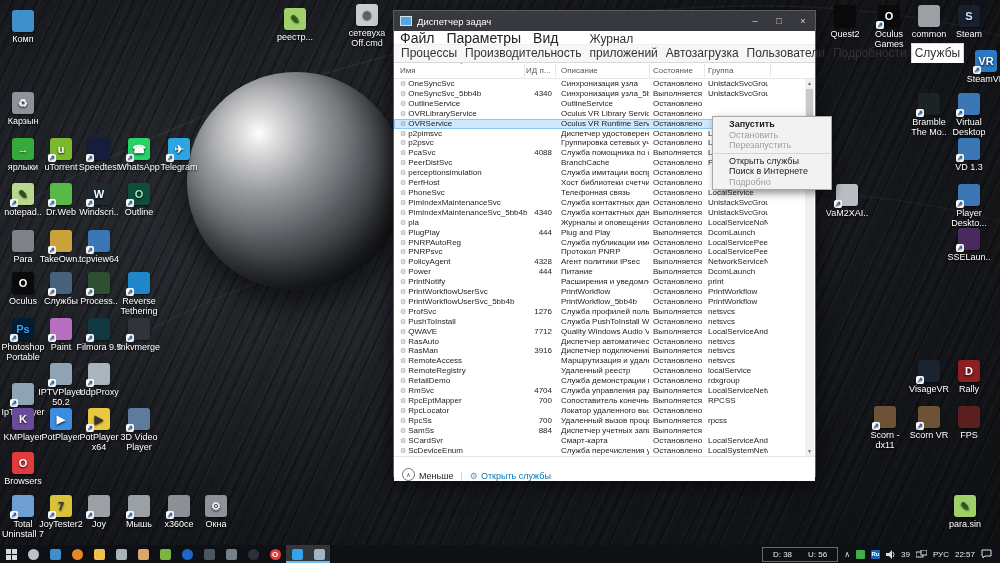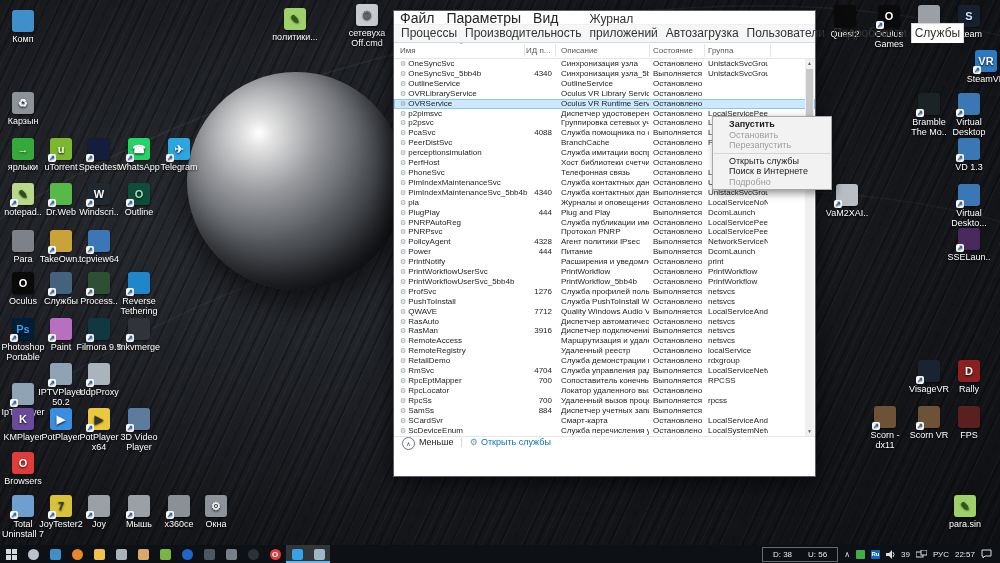--- a/index.html
+++ b/index.html
@@ -42,21 +42,21 @@
   .row{position:relative;height:9.92px;line-height:9.9px;font-size:8px;white-space:nowrap}
   .row.sel{background:#cde8ff;box-shadow:inset 0 0 0 1px #8ec7ef}
   .cell{position:absolute;top:0;overflow:hidden;white-space:nowrap}
   .gearg{color:#9aa3ab;font-size:7px;margin-right:2px}
   .c-name{left:6px;width:128px}.c-pid{left:132px;width:26px;text-align:right}
   .c-desc{left:167px;width:88px}.c-stat{left:259px;width:52px}.c-grp{left:314px;width:60px}
   .sbar{position:absolute;right:1px;top:0;bottom:0;width:9px;background:#f0f0f0;font-size:5px;color:#666;text-align:center}
   .sthumb{position:absolute;left:1px;right:1px;top:10px;height:55px;background:#c9c9c9}
   .sarr{height:9px;line-height:9px}
   .sarr.dn{position:absolute;bottom:0;left:0;right:0}
-  .wfoot{height:24px;border-top:1px solid #e6e6e6;display:flex;align-items:flex-start;padding-left:8px;background:#fff}
+  .wfoot{height:24px;border-top:1px solid #e6e6e6;display:flex;align-items:flex-end;padding-left:8px;background:#fff}
   .circ{width:11px;height:11px;border:1px solid #69757d;border-radius:50%;display:flex;align-items:center;
         justify-content:center;font-size:6px;color:#444;margin-right:4px}
   .lessl{font-size:9px;color:#222;margin-right:7px}
   .vdiv{color:#ccc;margin-right:7px}
   .gearb{color:#6b93b8;font-size:9px;margin-right:3px}
   .openl{font-size:9px;color:#0973ba}
   
   .cmenu{position:absolute;left:712px;top:116px;width:118px;background:#f2f2f2;border:1px solid #a8a8a8;
         box-shadow:3px 3px 8px rgba(0,0,0,.45);z-index:8;padding:2px 0}
   .ci{height:10.5px;line-height:10.5px;padding-left:16px;font-size:9px;color:#1a1a1a}
@@ -262,21 +262,21 @@
           <span class="scb">↗</span>
         </div>
         <div class="lbl">x360ce</div>
       </div>
       <div class="di" style="left: 193px; top: 495px;">
         <div class="ig" style="background: rgb(141, 147, 153); color: rgb(242, 242, 242);">⚙</div>
         <div class="lbl">Окна</div>
       </div>
       <div class="di" style="left: 272px; top: 8px;">
         <div class="ig" style="background: rgb(159, 208, 106); color: rgb(46, 93, 31);">✎</div>
-        <div class="lbl">политики...</div>
+        <div class="lbl">реестр...</div>
       </div>
       <div class="di" style="left: 344px; top: 4px;">
         <div class="ig" style="background: rgb(201, 205, 209); color: rgb(102, 102, 102);">⚙</div>
         <div class="lbl">сетевуха Off.cmd</div>
       </div>
       <div class="di" style="left: 822px; top: 5px;">
         <div class="ig" style="background: rgb(10, 10, 10); color: rgb(255, 255, 255);"></div>
         <div class="lbl">Quest2</div>
       </div>
       <div class="di" style="left: 866px; top: 5px;">
@@ -316,21 +316,21 @@
       <div class="di" style="left: 824px; top: 184px;">
         <div class="ig" style="background: rgb(185, 190, 196); color: rgb(85, 85, 85);">
           <span class="scb">↗</span>
         </div>
         <div class="lbl">VaM2XAI..</div>
       </div>
       <div class="di" style="left: 946px; top: 184px;">
         <div class="ig" style="background: rgb(59, 119, 181); color: rgb(255, 255, 255);">
           <span class="scb">↗</span>
         </div>
-        <div class="lbl">Virtual Deskto...</div>
+        <div class="lbl">Player Deskto...</div>
       </div>
       <div class="di" style="left: 946px; top: 228px;">
         <div class="ig" style="background: rgb(74, 42, 94); color: rgb(255, 255, 255);">
           <span class="scb">↗</span>
         </div>
         <div class="lbl">SSELaun..</div>
       </div>
       <div class="di" style="left: 993px; top: 316px; margin-top: 47px;">
         <div class="ig" style="background: rgb(125, 130, 136); color: rgb(255, 255, 255);"></div>
         <div class="lbl">FlySims</div>
@@ -361,20 +361,27 @@
         <div class="ig" style="background: rgb(90, 31, 31); color: rgb(255, 255, 255);"></div>
         <div class="lbl">FPS</div>
       </div>
       <div class="di" style="left: 942px; top: 495px;">
         <div class="ig" style="background: rgb(159, 208, 106); color: rgb(46, 93, 31);">✎</div>
         <div class="lbl">para.sin</div>
       </div>
     </div>
 
   <div class="win">
+    <div class="tbar">
+      <div class="wicon"></div>
+      <div class="ttl">Диспетчер задач</div>
+      <div class="wbtn">–</div>
+      <div class="wbtn">□</div>
+      <div class="wbtn close">×</div>
+    </div>
     <div class="mbar" id="menubar">
         <div class="mitem">Файл</div>
         <div class="mitem">Параметры</div>
         <div class="mitem">Вид</div>
       </div>
     <div class="tabs" id="tabstrip">
         <div class="tab">Процессы</div>
         <div class="tab">Производительность</div>
         <div class="tab">Журнал приложений</div>
         <div class="tab">Автозагрузка</div>

